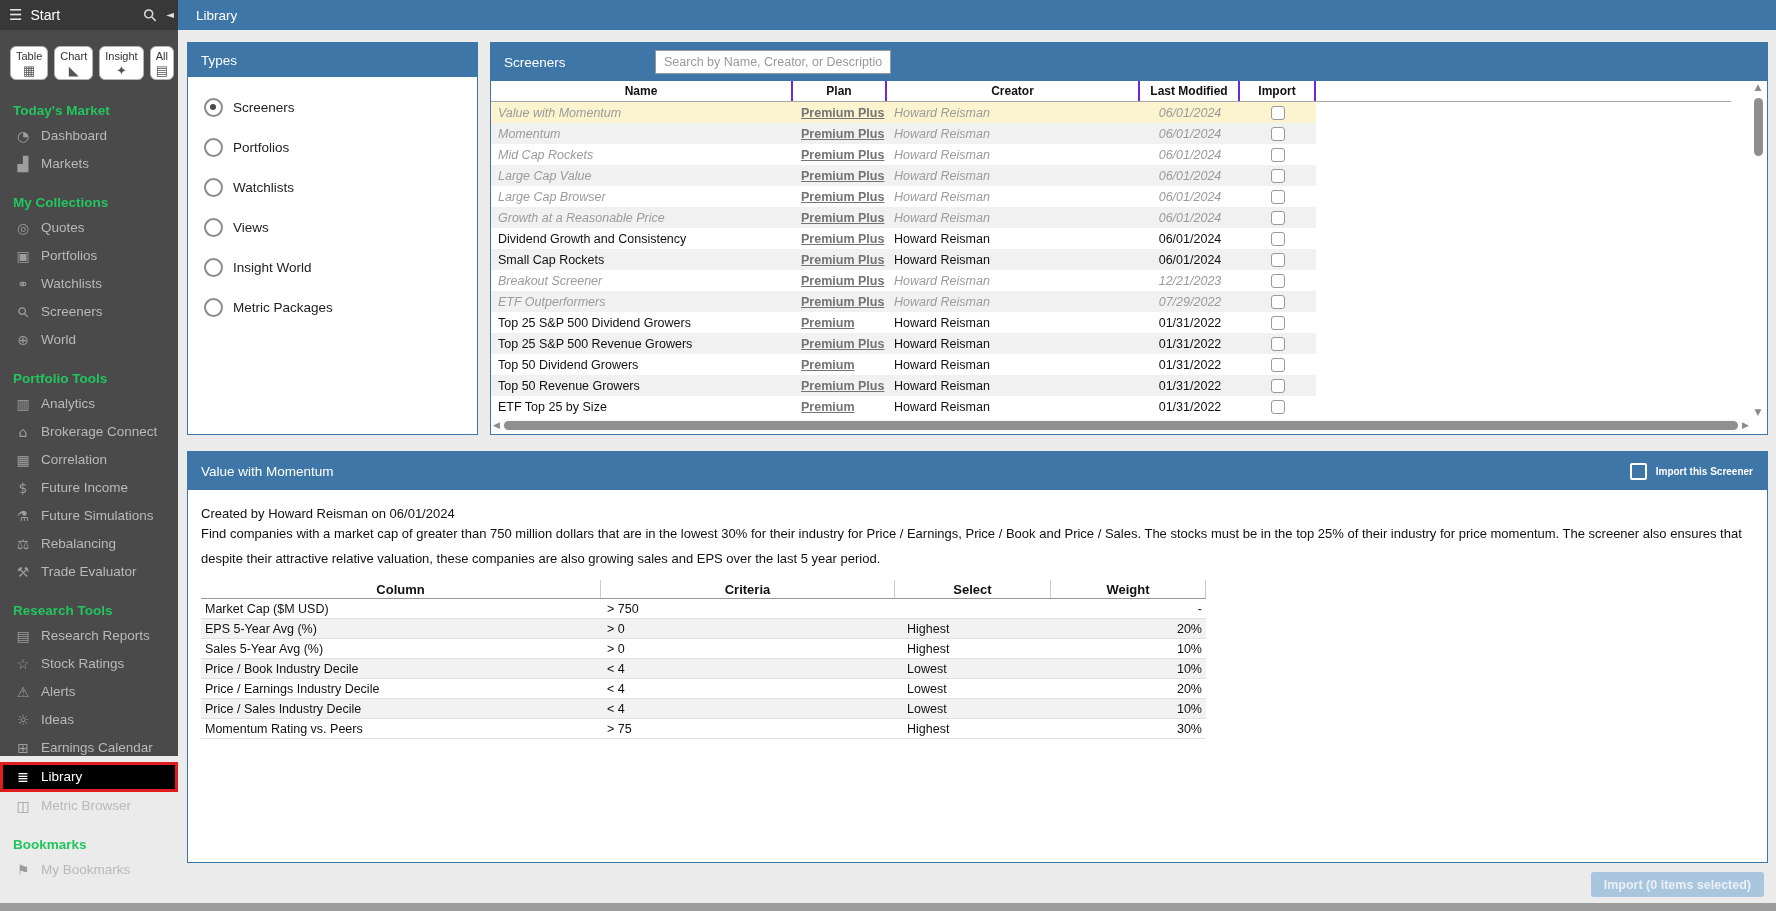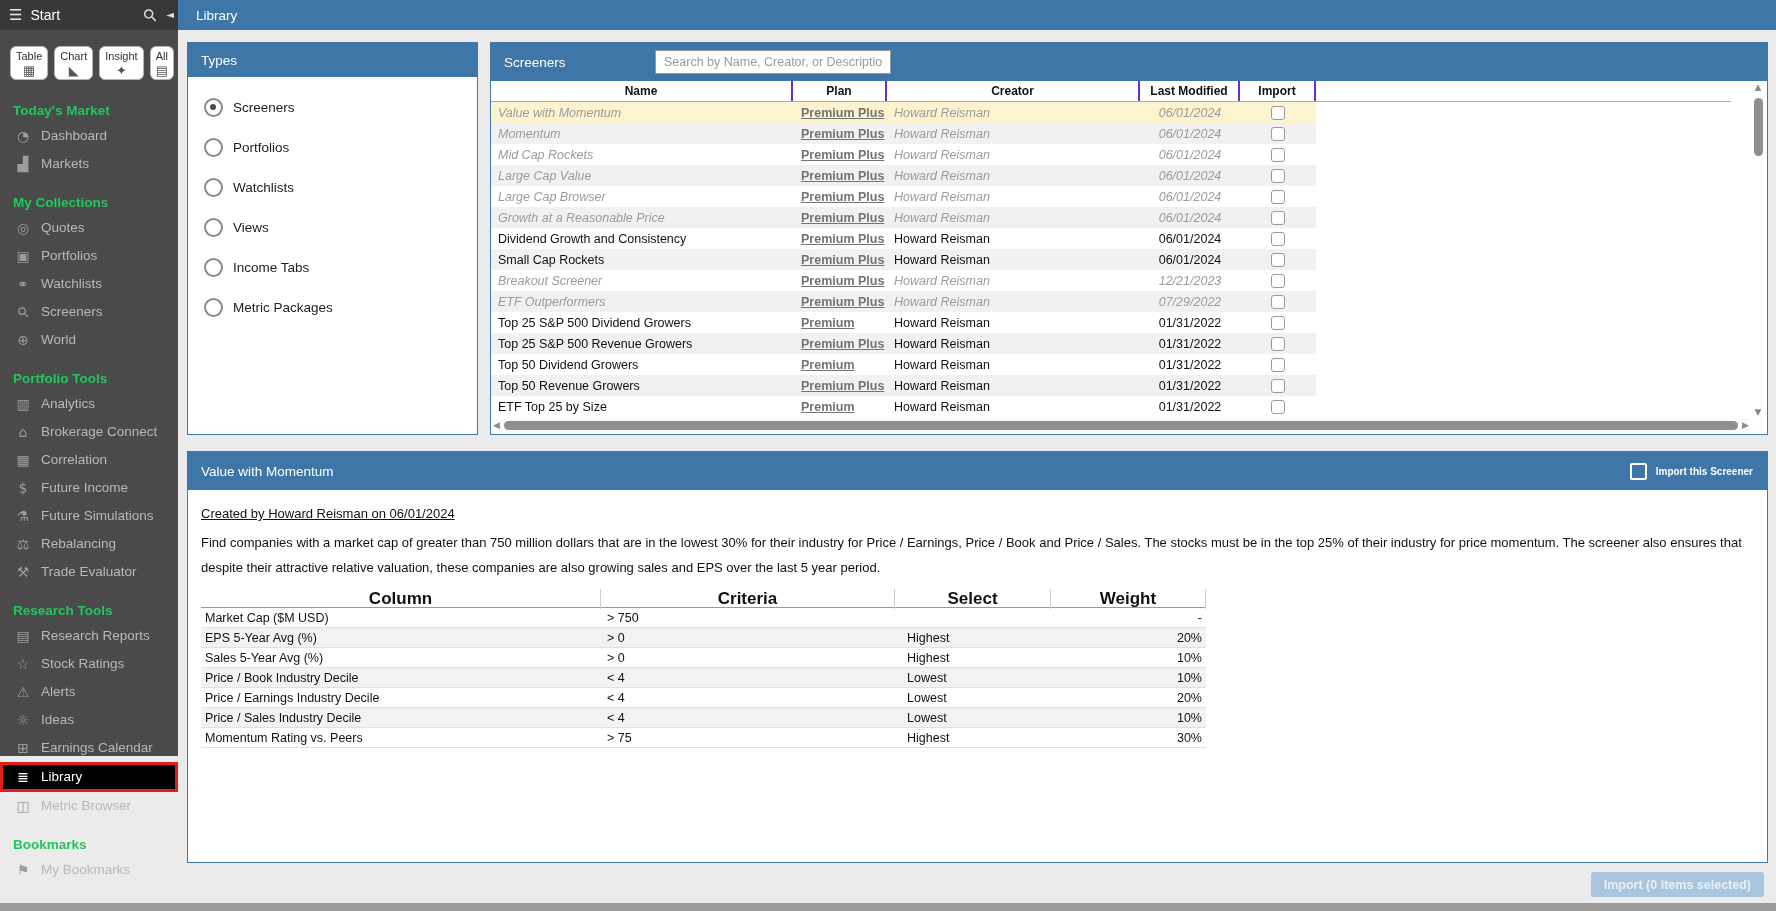--- a/index.html
+++ b/index.html
@@ -73,25 +73,25 @@
            font-size:9px;color:#8a8a8a;background:#fafafa;}
   .hthumb{flex:1;height:9px;background:#8f8f8f;border-radius:5px;margin:0 4px;cursor:pointer;}
   .sb-arrow{cursor:pointer;}
 
   
   #detail-panel{left:187px;top:451px;width:1581px;height:412px;}
   .detail-header{height:38px;display:flex;align-items:center;justify-content:space-between;padding:0 14px 0 13px;}
   .import-box{display:flex;align-items:center;gap:9px;font-weight:bold;font-size:10px;cursor:pointer;}
   .hdr-checkbox{width:13px;height:13px;border:2px solid #fff;border-radius:2px;background:transparent;}
   .detail-body{padding:16px 14px 0 13px;font-size:13px;color:#111;}
-  .created{margin-bottom:9px;text-decoration:underline;}
+  .created{margin-bottom:0;}
   .desc{line-height:25px;margin-bottom:9px;padding-right:4px;}
   .c-table{width:1005px;margin-top:6px;}
   .c-head,.c-row{display:grid;grid-template-columns:400px 294px 156px 155px;}
-  .c-head{height:18px;font-weight:bold;font-size:17px;border-bottom:1px solid #999;}
+  .c-head{height:18px;font-weight:bold;font-size:13px;border-bottom:1px solid #999;}
   .c-head .cell{display:flex;align-items:center;justify-content:center;border-right:1px solid #ccc;}
   .c-row{height:19px;font-size:12.5px;align-items:center;border-bottom:1px solid #e0e0e0;}
   .c-row.alt{background:#f2f2f2;}
   .c-col{padding-left:4px;}
   .c-crit{padding-left:6px;}
   .c-sel{padding-left:12px;}
   .c-wt{text-align:right;padding-right:4px;}
 
   
   .footer-btn{position:absolute;right:12px;top:872px;height:25px;background:#a9c6de;color:#e9f0f7;
@@ -247,21 +247,21 @@
         <div class="type-option">
           <span class="radio"></span>
           <span>Watchlists</span>
         </div>
         <div class="type-option">
           <span class="radio"></span>
           <span>Views</span>
         </div>
         <div class="type-option">
           <span class="radio"></span>
-          <span>Income Tabs</span>
+          <span>Insight World</span>
         </div>
         <div class="type-option">
           <span class="radio"></span>
           <span>Metric Packages</span>
         </div>
       </div>
   </div>
 
   <div class="panel" id="screeners-panel">
     <div class="panel-header">

